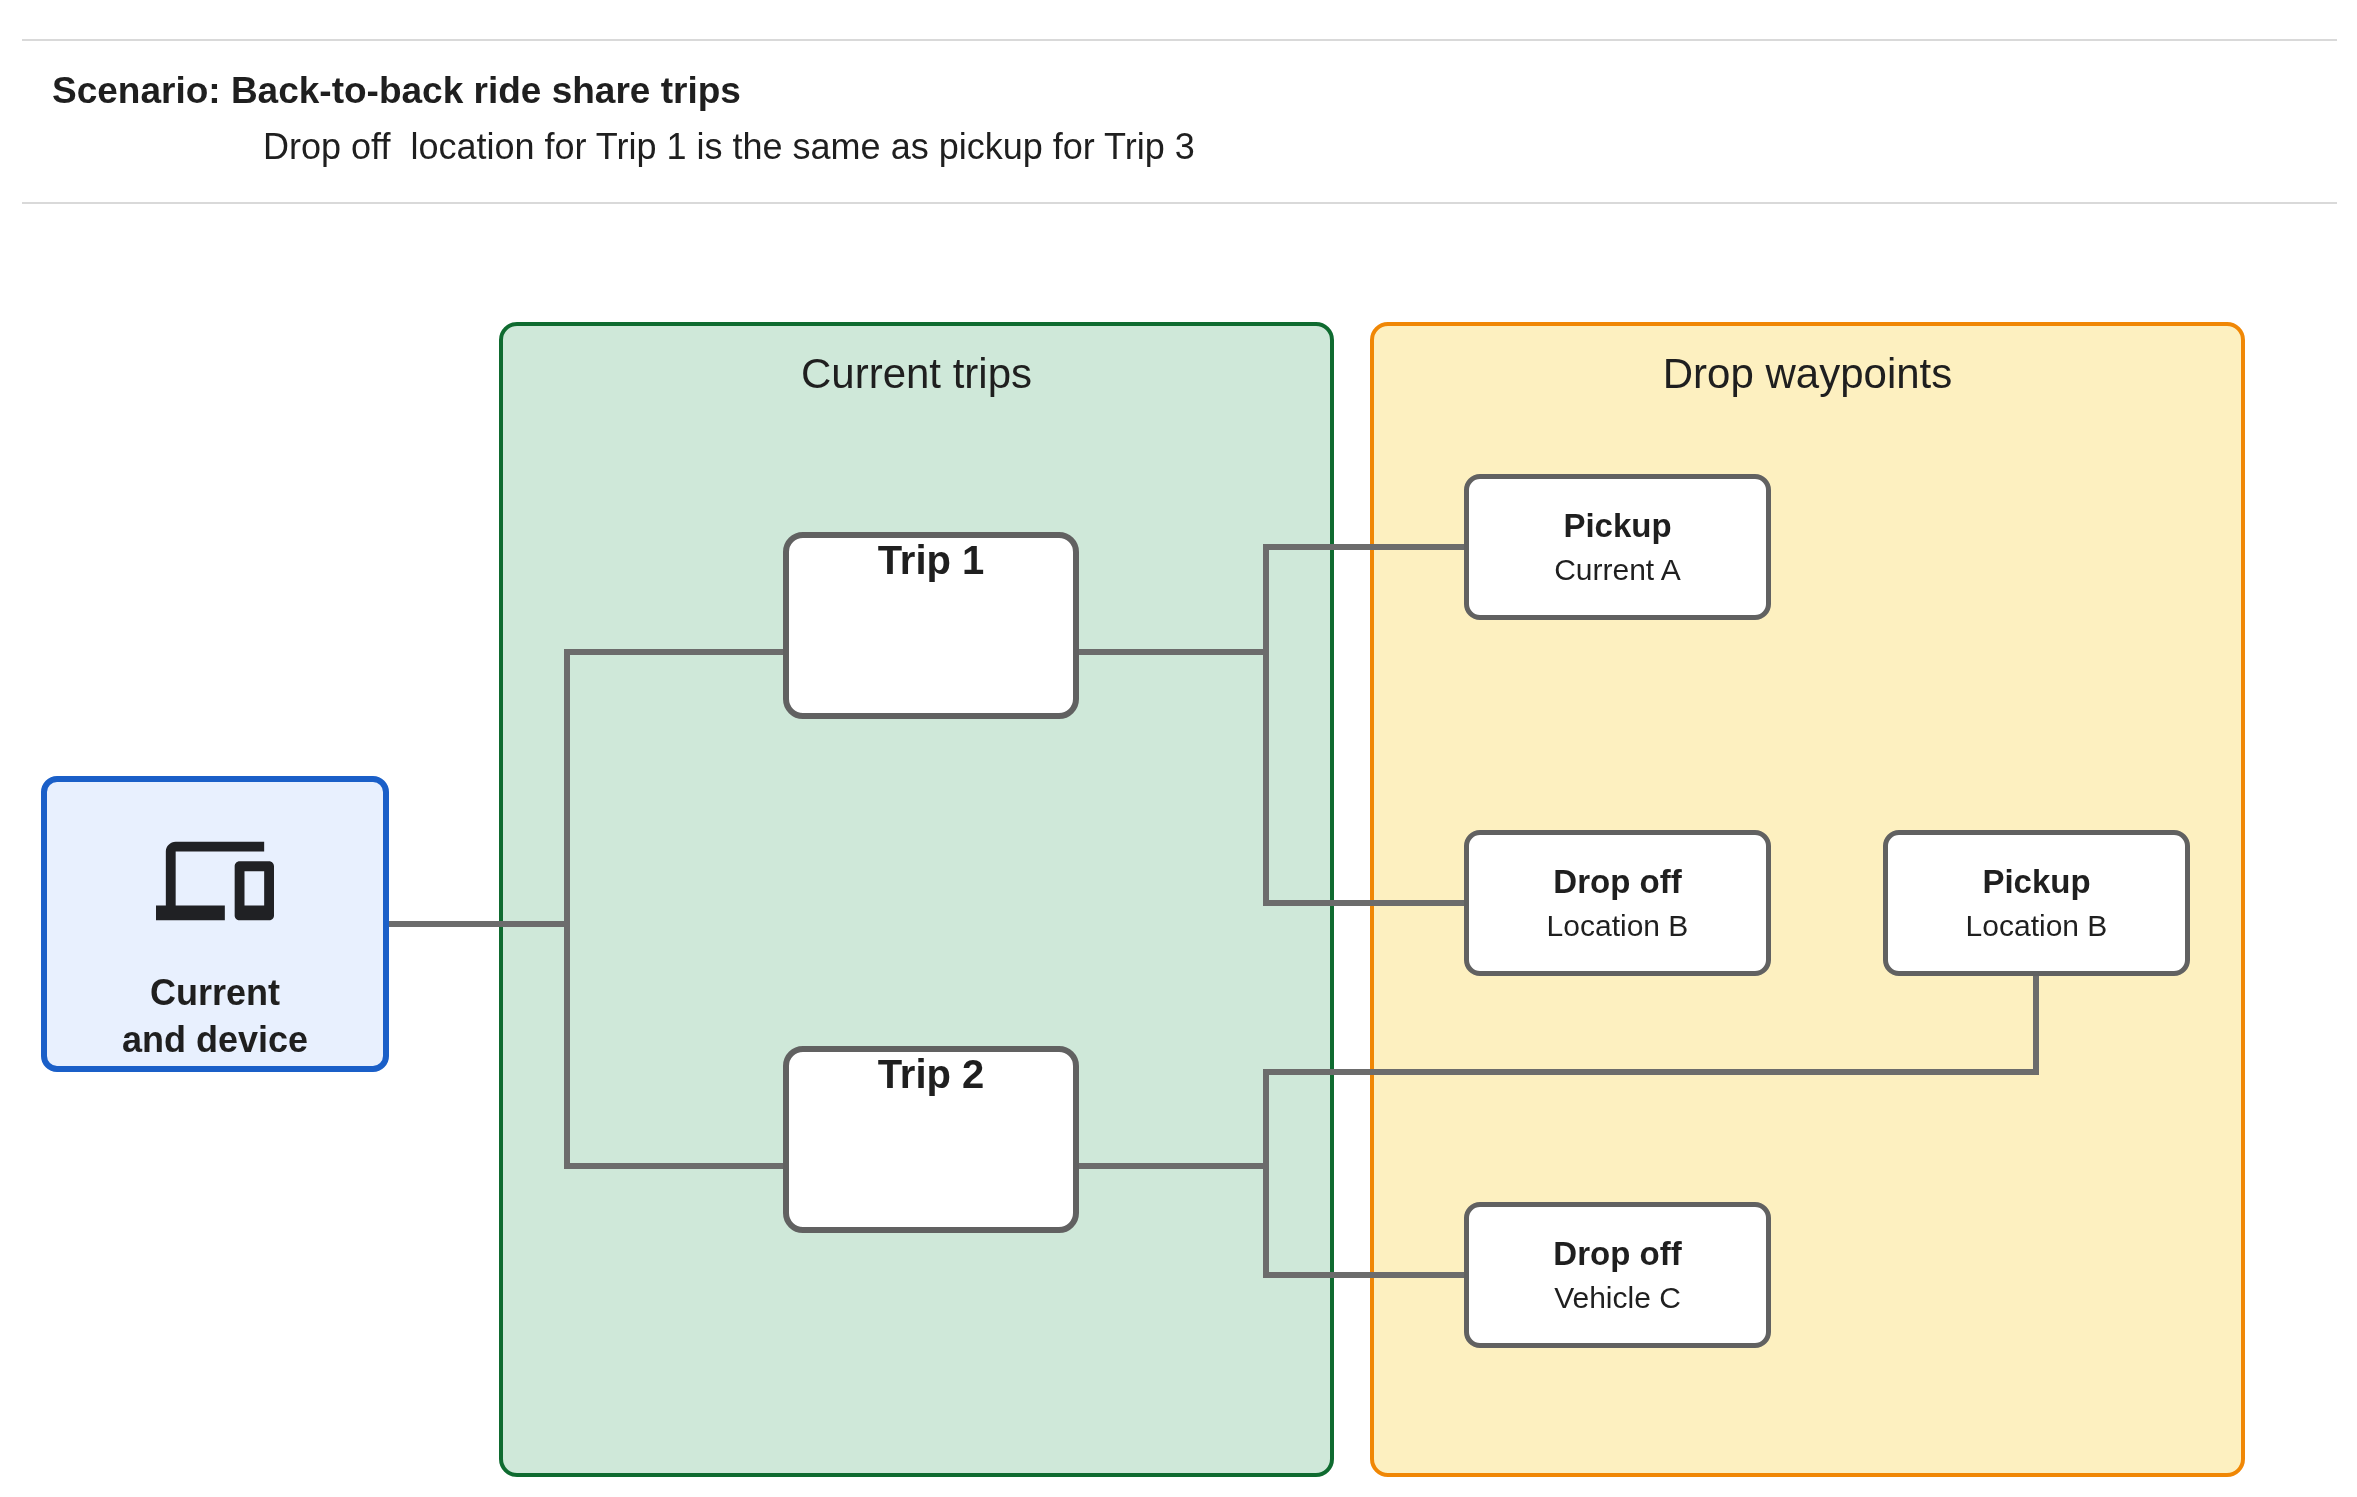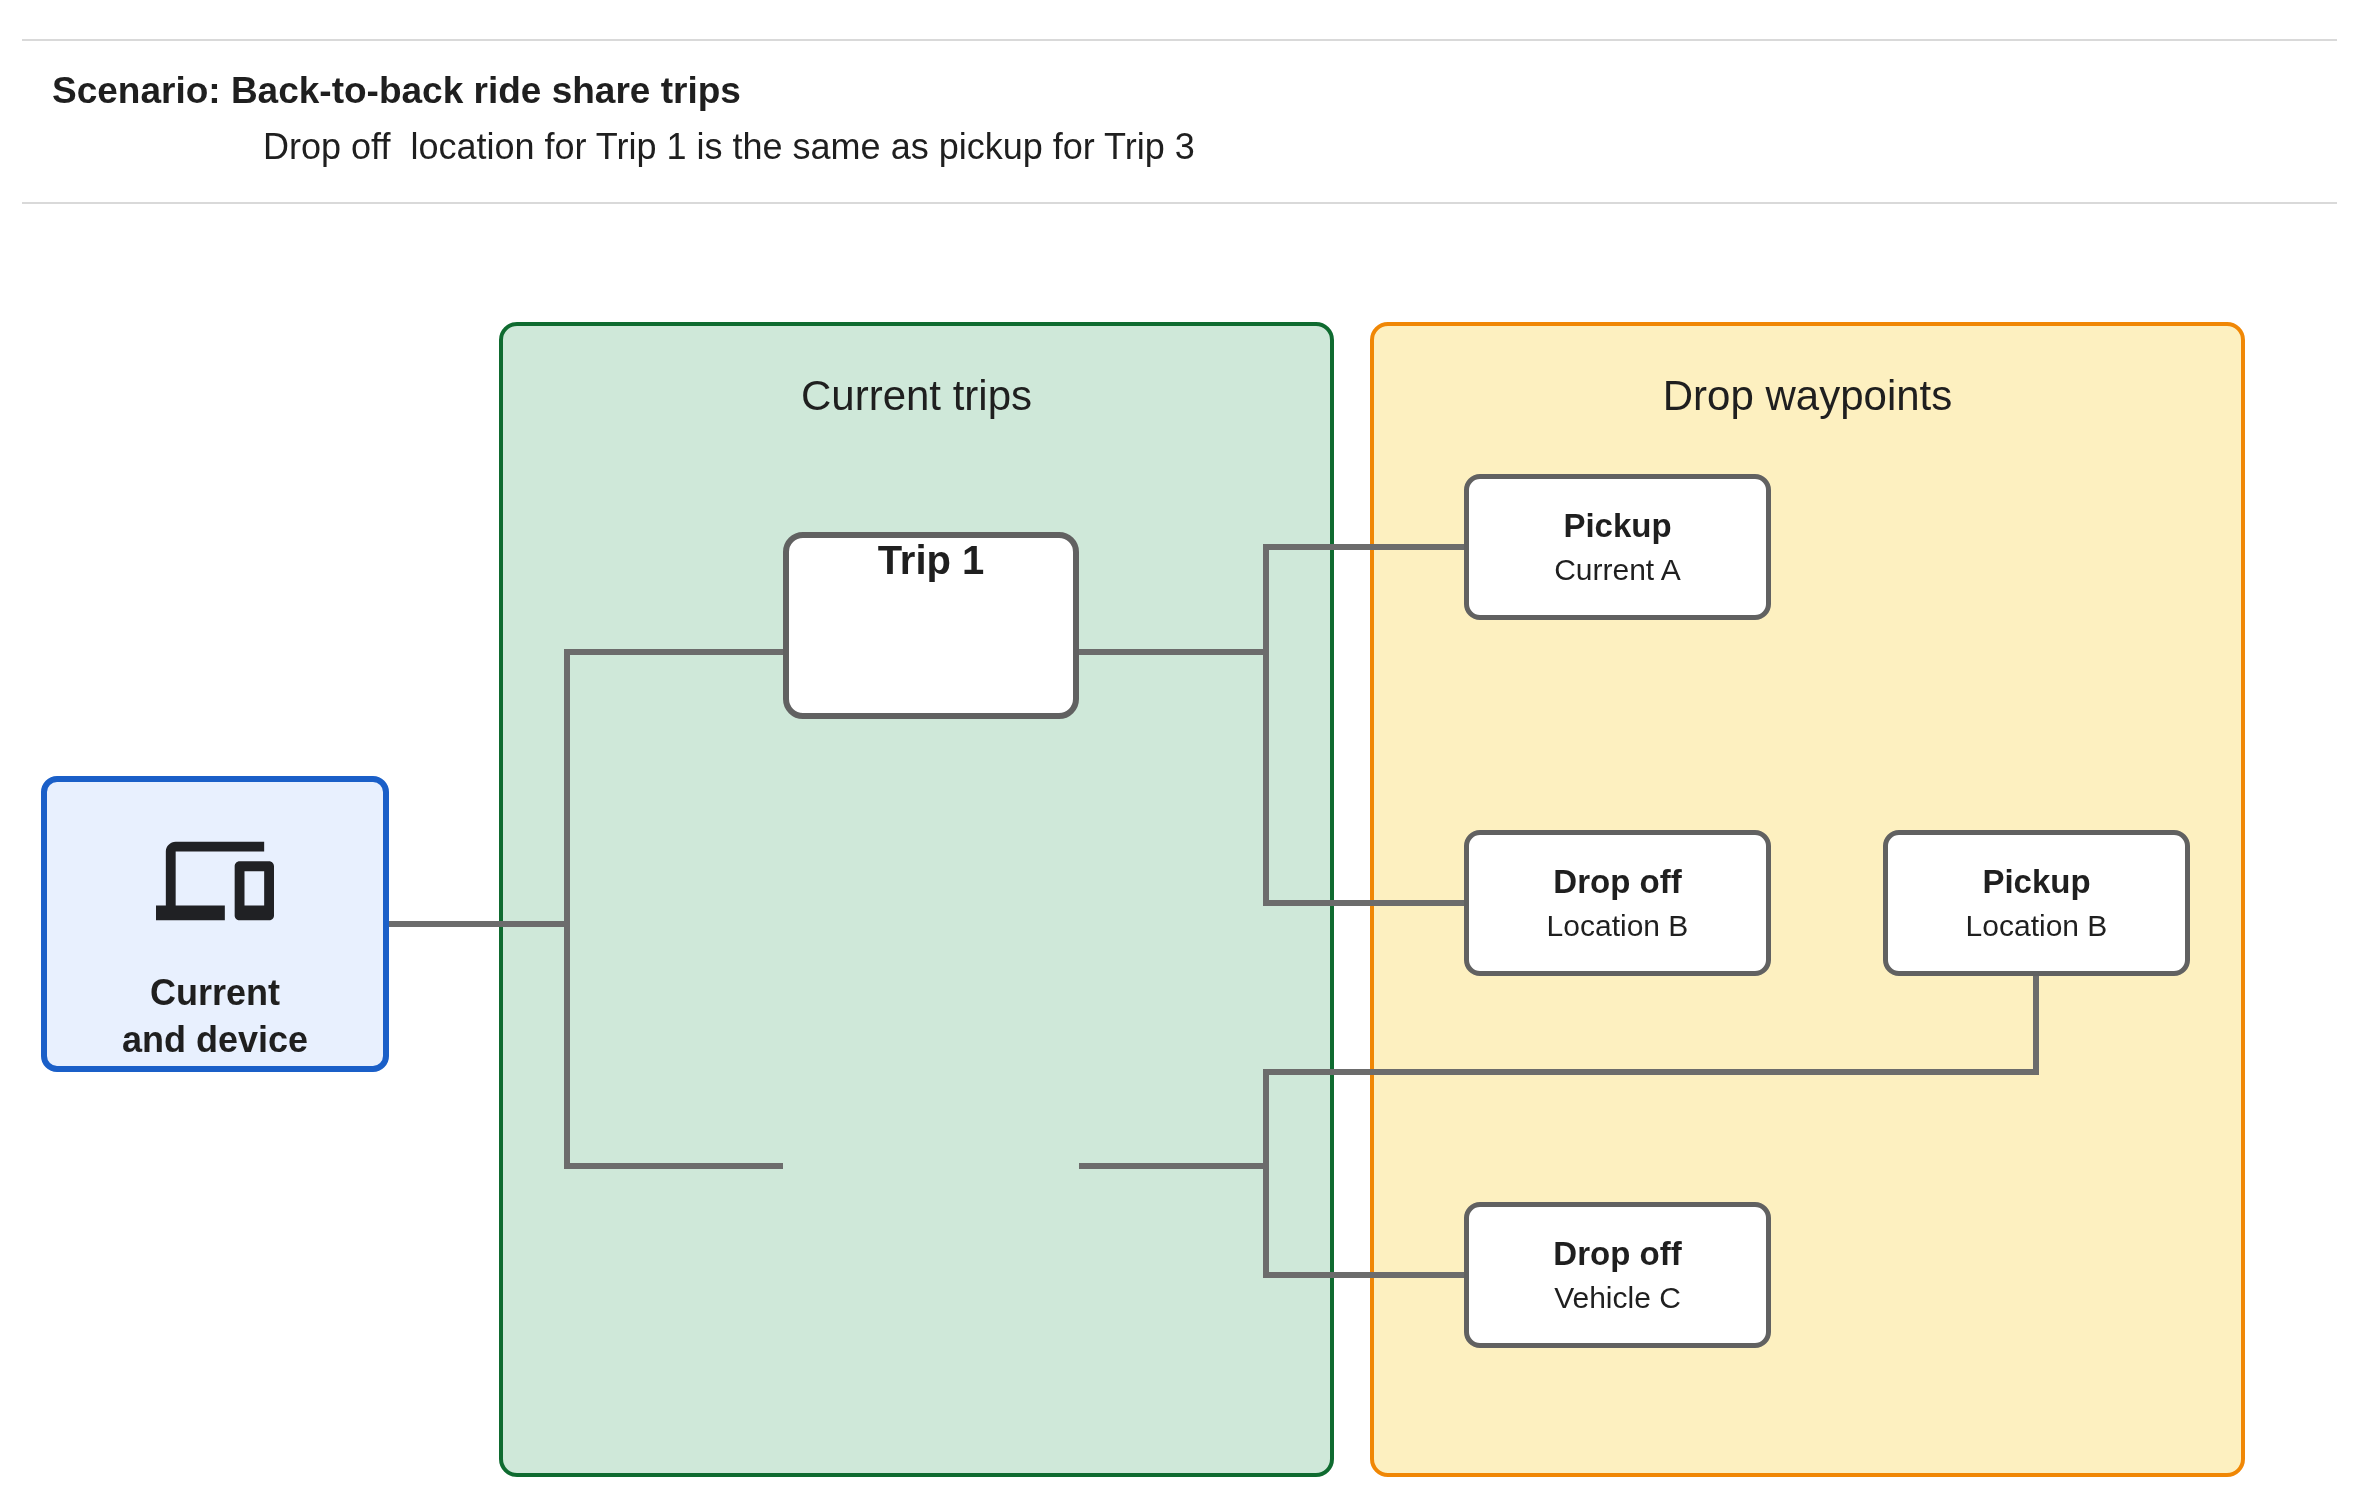--- a/index.html
+++ b/index.html
@@ -11,21 +11,21 @@
   }
   .rule{position:absolute;left:22px;width:2315px;height:2px;background:var(--rule-color,#d9d9d9);}
   .title{position:absolute;left:52px;top:70px;font-size:37px;font-weight:bold;}
   .subtitle{position:absolute;left:263px;top:126px;font-size:36px;white-space:pre-wrap;}
 
   .group{position:absolute;border-radius:18px;box-sizing:border-box;border:4px solid;}
   .group.trips{left:499px;top:322px;width:835px;height:1155px;
     background:var(--trips-group-fill,#cfe8d9);border-color:var(--trips-group-border,#0f6b30);}
   .group.waypoints{left:1370px;top:322px;width:875px;height:1155px;
     background:var(--waypoints-group-fill,#fdf0c0);border-color:var(--waypoints-group-border,#f08705);}
-  .group-label{position:absolute;top:46px;left:0;right:0;text-align:center;font-size:42px;}
+  .group-label{position:absolute;top:24px;left:0;right:0;text-align:center;font-size:42px;}
 
   .hline,.vline{position:absolute;background:var(--connector-color,#6c6c6c);}
   .hline{height:6px;}
   .vline{width:6px;}
 
   .node{position:absolute;box-sizing:border-box;background:var(--node-fill,#ffffff);
     border:6px solid var(--node-border,#616161);border-radius:20px;
     display:flex;justify-content:center;text-align:center;}
   .node.trip{left:783px;width:296px;height:187px;font-size:40px;font-weight:bold;}
   .node.waypoint{width:307px;height:146px;border-width:5px;border-radius:16px;flex-direction:column;}
@@ -80,20 +80,23 @@
     </span>
     <div class="vehicle-label">
       <span>Current</span><br>
       <span>and device</span>
     </div>
   </div>
 
   <div class="node trip" style="top:532px">
     <span>Trip 1</span>
   </div>
+  <div class="node trip" style="top:1046px">
+    <span>Trip 2</span>
+  </div>
 
   <div class="node waypoint" style="left:1464px;top:474px">
     <div class="wp-type">Pickup</div>
     <div class="wp-loc">Current A</div>
   </div>
   <div class="node waypoint" style="left:1464px;top:830px">
     <div class="wp-type">Drop off</div>
     <div class="wp-loc">Location B</div>
   </div>
   <div class="node waypoint" style="left:1883px;top:830px">

